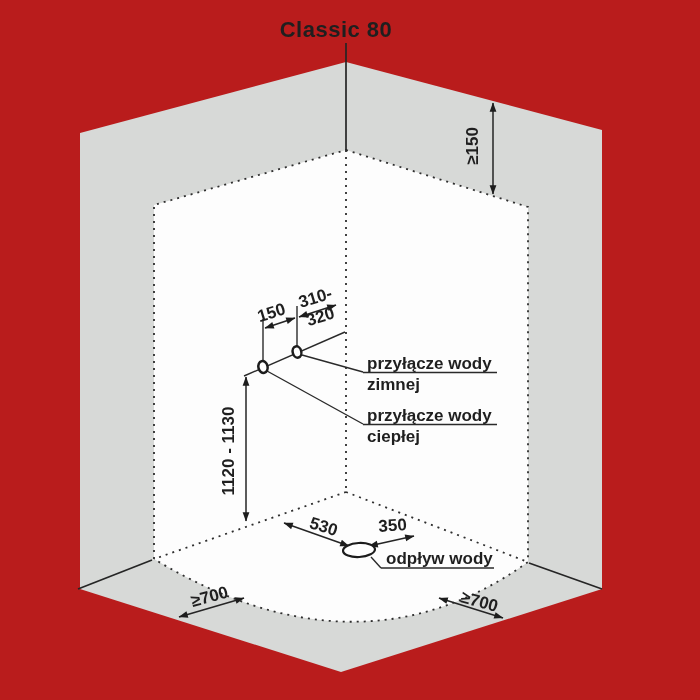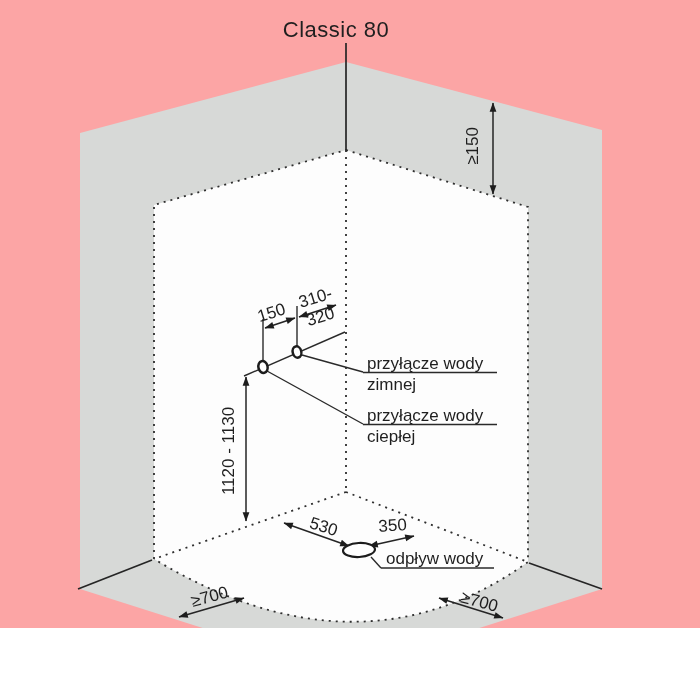--- a/index.html
+++ b/index.html
@@ -1,16 +1,16 @@
 <!DOCTYPE html>
 <html><head>
 <meta charset="utf-8">
 <style>
   html,body{margin:0;padding:0;background:#ffffff;}
-  #stage{width:700px;height:628px;position:relative;background:#fca5a5;overflow:hidden;}
+  #stage{width:700px;height:700px;position:relative;background:#b91c1c;overflow:hidden;font-weight:bold;}
   svg{display:block;}
   .t{font-family:"Liberation Sans","DejaVu Sans",sans-serif;fill:#1f1f1f;}
   .title{font-size:22px;letter-spacing:.5px;}
   .lbl{font-size:17px;}
   .dim{font-size:17px;}
   .sline{stroke:#252525;stroke-width:1.7;fill:none;}
   .thin{stroke:#2a2a2a;stroke-width:1.4;fill:none;}
   .dimline{stroke:#252525;stroke-width:1.5;fill:none;}
   .dotted{stroke:#2e2e2e;stroke-width:1.8;stroke-dasharray:2 5;stroke-linecap:butt;}
   .conn{fill:#ffffff;stroke:#1d1d1d;stroke-width:2.5;}

